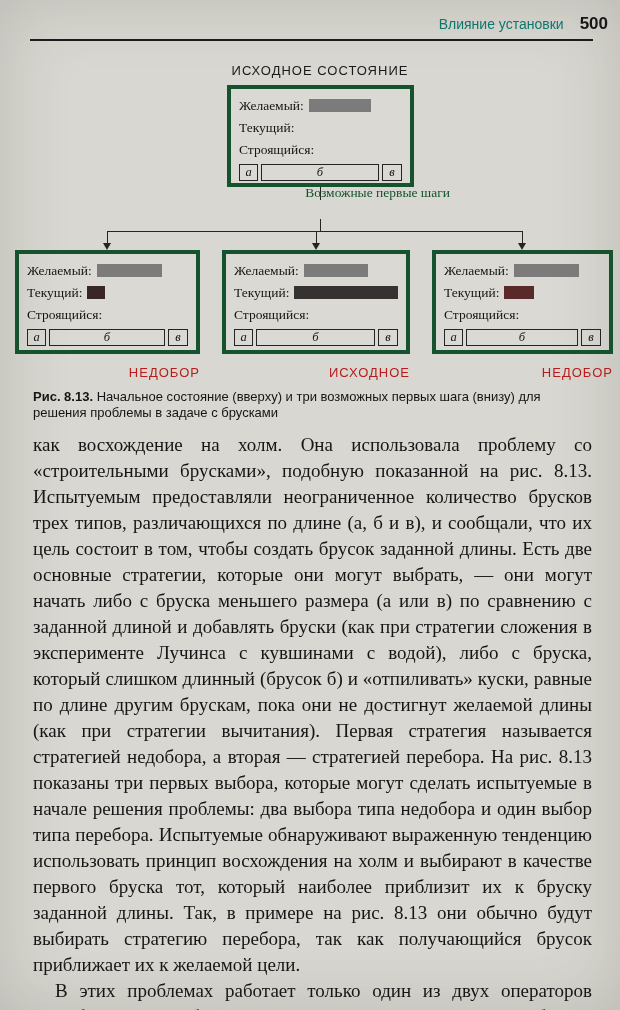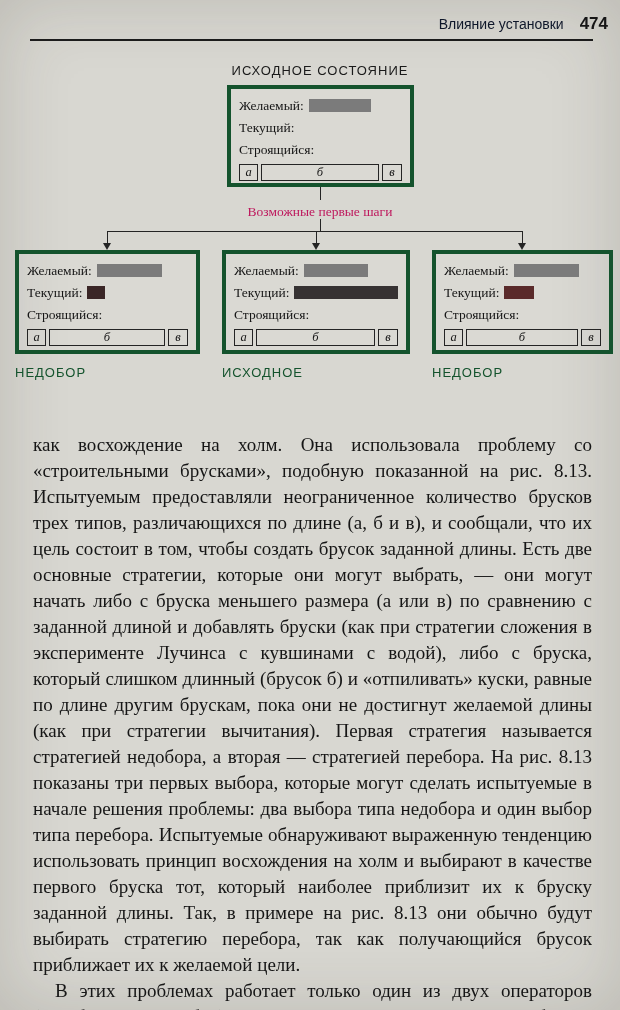--- a/index.html
+++ b/index.html
@@ -12,21 +12,21 @@
     font-family: "Liberation Serif", serif;
     color: #161616;
     overflow: hidden;
   }
 
   
   .runhead {
     position: absolute; top: 14px; left: 33px; right: 12px;
     display: flex; justify-content: flex-end; align-items: baseline; gap: 16px;
   }
-  .runhead .title { font-family: "Liberation Sans", sans-serif; font-size: 14px; color:#0f172a; }
+  .runhead .title { font-family: "Liberation Sans", sans-serif; font-size: 14px; color:#0f766e; }
   .runhead .pagenum { font-family: "Liberation Sans", sans-serif; font-size: 17px; font-weight: bold; }
   .headrule { position: absolute; top: 39px; left: 30px; width: 563px; height: 2px; background: #1c1c1c; }
 
   
   .figure { position: absolute; top: 58px; left: 0; width: 520px; height: 330px; }
   .fig-title {
     position: absolute; top: 5px; left: 197px; width: 246px; text-align: center;
     font-family: "Liberation Sans", sans-serif; font-size: 13px; letter-spacing: 1px; color:#1a1a1a;
   }
   .statebox {
@@ -40,33 +40,33 @@
   .cell {
     border: 1px solid #242424; height: 17px; box-sizing: border-box;
     display: flex; align-items: center; justify-content: center;
     font-style: italic; font-size: 12.5px;
   }
   .cell.ca { width: 19px; }
   .cell.cb { flex: 1; }
   .cell.cv { width: 20px; }
 
   .steps-label {
-    position: absolute; top: 146px; left: 190px; width: 260px; text-align: center;
-    font-size: 13.5px; color:#be185d;
+    position: absolute; top: 127px; left: 190px; width: 260px; text-align: right;
+    font-size: 13.5px; color:#14532d;
   }
   .vline { position: absolute; width: 1px; background: #242424; }
   .hline { position: absolute; height: 1px; background: #242424; }
   .arrowhead {
     position: absolute; width: 0; height: 0;
     border-left: 4px solid transparent; border-right: 4px solid transparent;
     border-top: 7px solid #242424;
   }
   .option-label {
-    position: absolute; top: 307px; text-align: left;
-    font-family: "Liberation Sans", sans-serif; font-size: 13px; letter-spacing: 1px; color:#14532d;
+    position: absolute; top: 307px; text-align: right;
+    font-family: "Liberation Sans", sans-serif; font-size: 13px; letter-spacing: 1px; color:#b91c1c;
   }
 
   
   .caption {
     position: absolute; top: 389px; left: 33px; width: 560px;
     font-family: "Liberation Sans", sans-serif; font-size: 13px; line-height: 16px; color:#151515;
   }
   .caption .cap-label { font-weight: bold; }
 
   
@@ -78,21 +78,21 @@
   .bodytext p { margin: 0; }
   .bodytext p.indent { text-indent: 22px; }
 </style>
 </head>
 <body>
 
 <div class="page">
 
   <div class="runhead">
     <span class="title">Влияние установки</span>
-    <span class="pagenum">474</span>
+    <span class="pagenum">500</span>
   </div>
   <div class="headrule"></div>
 
   <div class="figure">
 
     <div class="fig-title">ИСХОДНОЕ СОСТОЯНИЕ</div>
 
     <div class="statebox" style="left:227px; top:27px; width:187px; height:102px;">
       <div class="srow">
         <span class="lbl">Желаемый:</span>
@@ -177,19 +177,23 @@
         <span class="cell cb">б</span>
         <span class="cell cv">в</span>
       </div>
     </div>
 
     <div class="option-label" style="left:15px; width:185px;">НЕДОБОР</div>
     <div class="option-label" style="left:222px; width:188px;">ИСХОДНОЕ</div>
     <div class="option-label" style="left:432px; width:181px;">НЕДОБОР</div>
   </div>
 
+  <div class="caption">
+    <span class="cap-label">Рис. 8.13.</span>
+    <span>Начальное состояние (вверху) и три возможных первых шага (внизу) для решения проблемы в задаче с брусками</span>
+  </div>
 
   <div class="bodytext">
     <p>как восхождение на холм. Она использовала проблему со «строительными брусками», подобную показанной на рис. 8.13. Испытуемым предоставляли неограниченное количество брусков трех типов, различающихся по длине (а, б и в), и сообщали, что их цель состоит в том, чтобы создать брусок заданной длины. Есть две основные стратегии, которые они могут выбрать, — они могут начать либо с бруска меньшего размера (а или в) по сравнению с заданной длиной и добавлять бруски (как при стратегии сложения в эксперименте Лучинса с кувшинами с водой), либо с бруска, который слишком длинный (брусок б) и «отпиливать» куски, равные по длине другим брускам, пока они не достигнут желаемой длины (как при стратегии вычитания). Первая стратегия называется стратегией недобора, а вторая — стратегией перебора. На рис. 8.13 показаны три первых выбора, которые могут сделать испытуемые в начале решения проблемы: два выбора типа недобора и один выбор типа перебора. Испытуемые обнаруживают выраженную тенденцию использовать принцип восхождения на холм и выбирают в качестве первого бруска тот, который наиболее приблизит их к бруску заданной длины. Так, в примере на рис. 8.13 они обычно будут выбирать стратегию перебора, так как получающийся брусок приближает их к желаемой цели.</p>
     <p class="indent">В этих проблемах работает только один из двух операторов (перебор или недобор), и испытуемые не могут получить брусок желаемой длины с помощью другого оператора. Ловетт позволяла испытуемым получить опыт, где либо оператор, связанный с перебором, решал 83 % проблем, либо оператор, связанный с недобором, решал 83 % проблем. На рис. 8.14 показан процент случаев использования более успешного оператора как функция отклоняющего влияния проблемы. Отклоняющее влияние проблемы выражается в том, испытуемый выбирает оператора, который приблизит его к целевой проблеме. График, отмеченный нулем, показывает выбор испытуемых в начале эксперимента перед решением какой-либо</p>
   </div>
 
 </div>
 
 </body></html>

